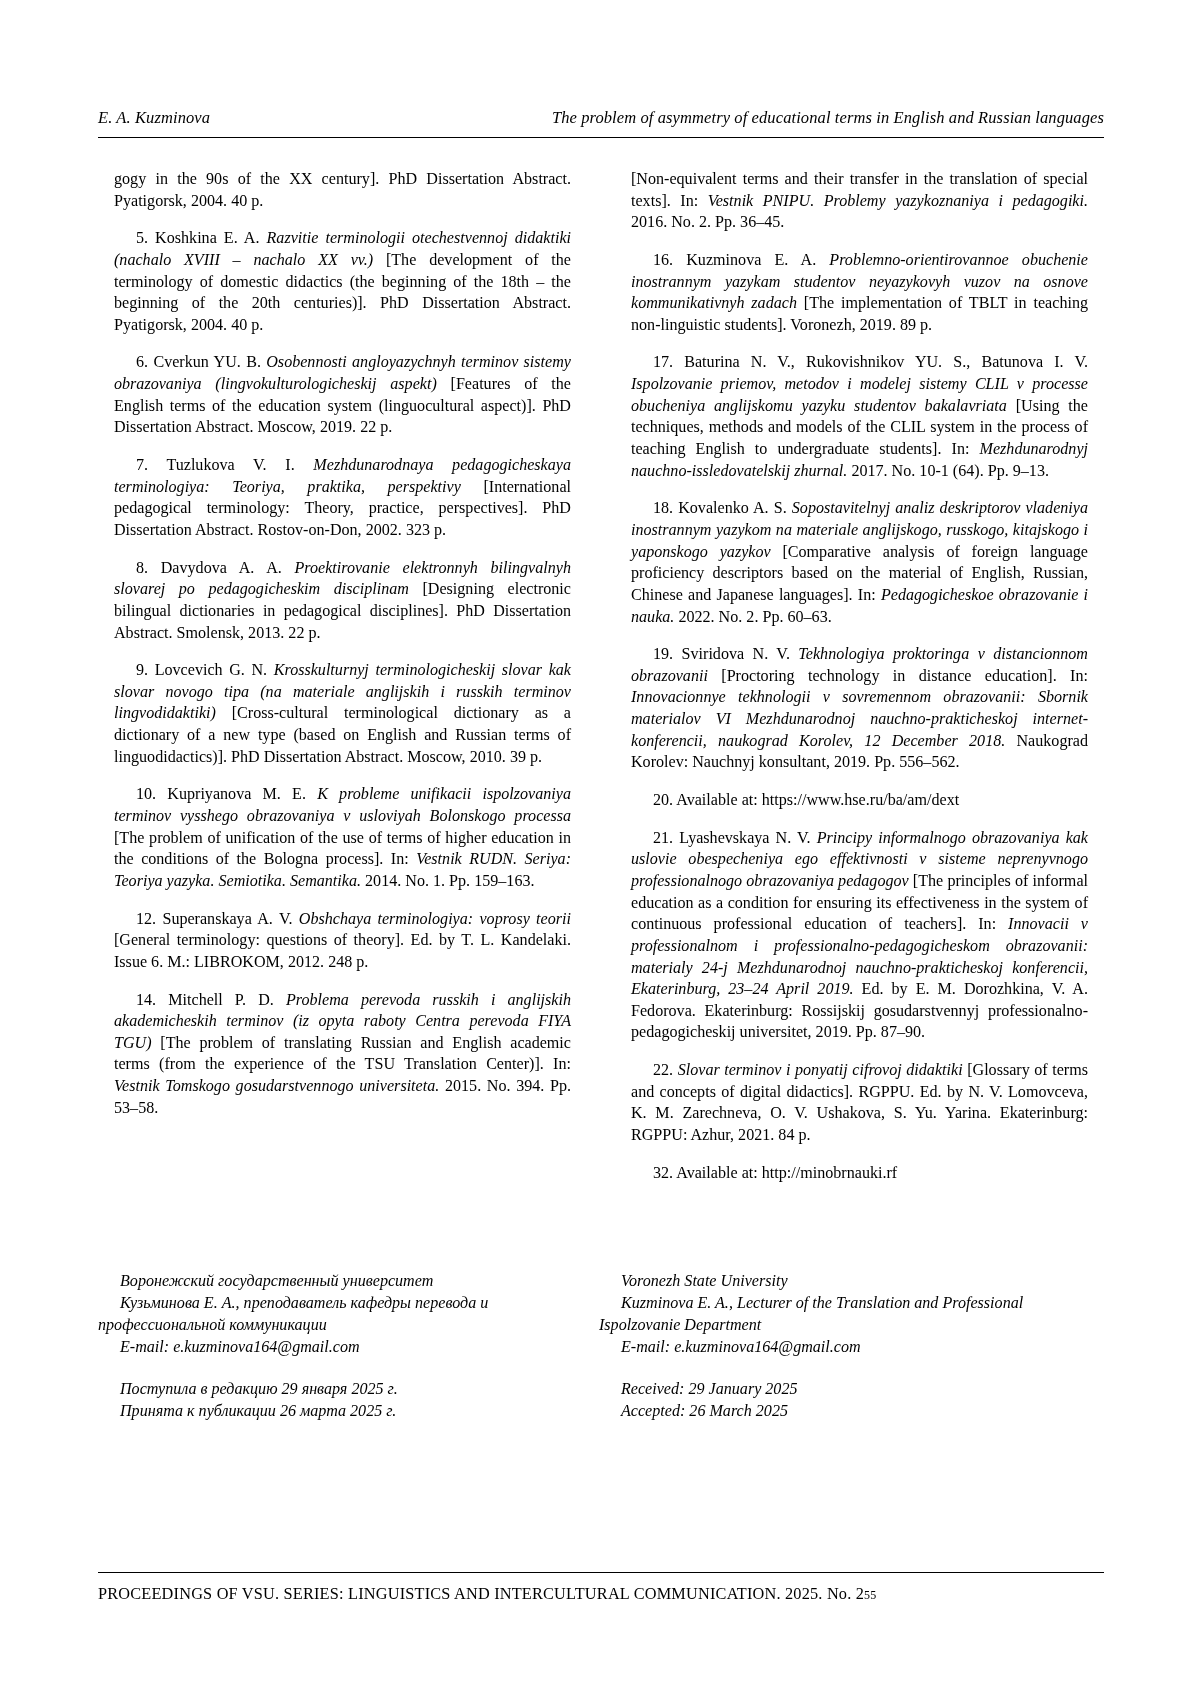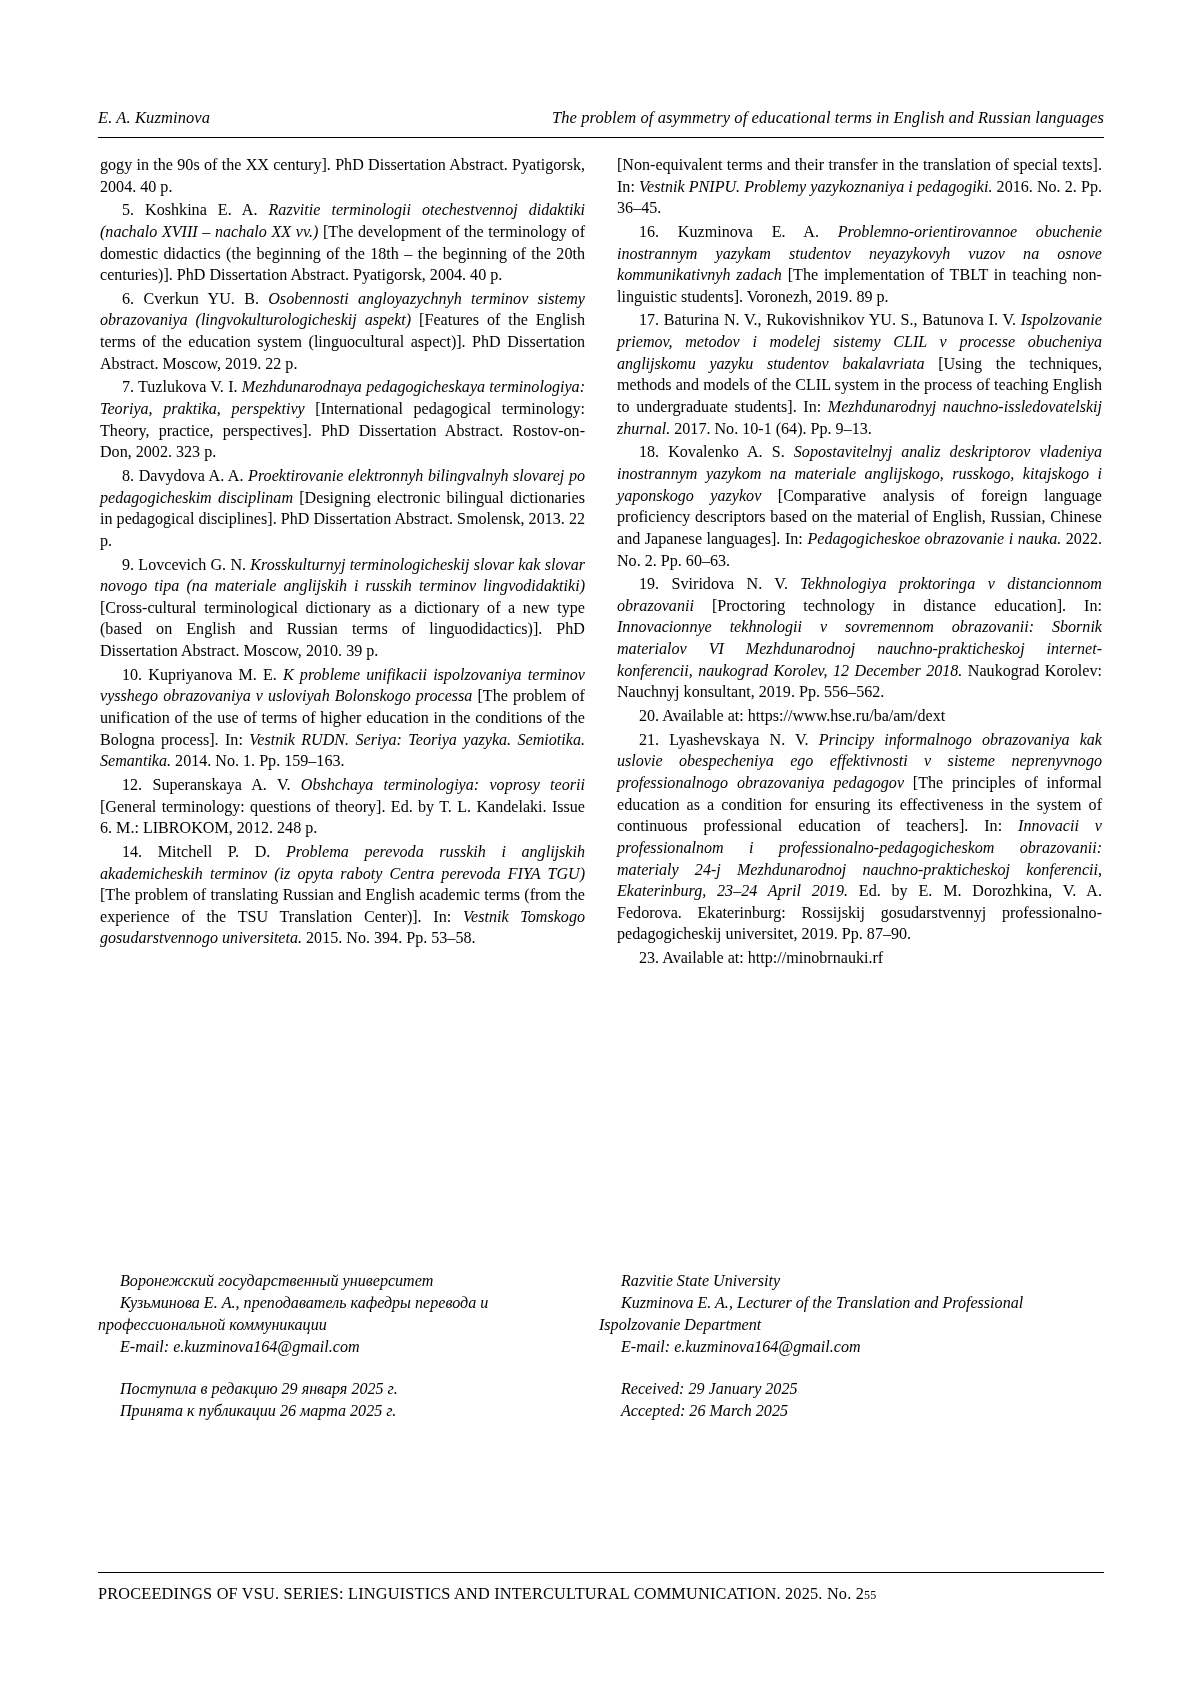--- a/index.html
+++ b/index.html
@@ -52,21 +52,21 @@
   }
   .col {
     width: 489px;
     font-size: 16.1px;
     line-height: 1.345;
     text-align: justify;
     text-justify: inter-word;
     hyphens: manual;
   }
   .col p {
-    margin: 2px;
+    margin: 16px;
   }
   .col p.ind {
     text-indent: 22px;
   }
   i { font-style: italic; }
 
   .footer-block {
     position: absolute;
     left: 98px;
     top: 1270px;
@@ -133,36 +133,37 @@
     </div>
 
     <div class="col">
       <p>[Non-equivalent terms and their transfer in the translation of special texts]. In: <i>Vestnik PNIPU. Problemy yazykoznaniya i pedagogiki.</i> 2016. No. 2. Pp. 36–45.</p>
       <p class="ind">16. Kuzminova E. A. <i>Problemno-orientirovannoe obuchenie inostrannym yazykam studentov neyazykovyh vuzov na osnove kommunikativnyh zadach</i> [The implementation of TBLT in teaching non-linguistic students]. Voronezh, 2019. 89 p.</p>
       <p class="ind">17. Baturina N. V., Rukovishnikov YU. S., Batunova I. V. <i>Ispolzovanie priemov, metodov i modelej sistemy CLIL v processe obucheniya anglijskomu yazyku studentov bakalavriata</i> [Using the techniques, methods and models of the CLIL system in the process of teaching English to undergraduate students]. In: <i>Mezhdunarodnyj nauchno-issledovatelskij zhurnal.</i> 2017. No. 10-1 (64). Pp. 9–13.</p>
       <p class="ind">18. Kovalenko A. S. <i>Sopostavitelnyj analiz deskriptorov vladeniya inostrannym yazykom na materiale anglijskogo, russkogo, kitajskogo i yaponskogo yazykov</i> [Comparative analysis of foreign language proficiency descriptors based on the material of English, Russian, Chinese and Japanese languages]. In: <i>Pedagogicheskoe obrazovanie i nauka.</i> 2022. No. 2. Pp. 60–63.</p>
       <p class="ind">19. Sviridova N. V. <i>Tekhnologiya proktoringa v distancionnom obrazovanii</i> [Proctoring technology in distance education]. In: <i>Innovacionnye tekhnologii v sovremennom obrazovanii: Sbornik materialov VI Mezhdunarodnoj nauchno-prakticheskoj internet-konferencii, naukograd Korolev, 12 December 2018.</i> Naukograd Korolev: Nauchnyj konsultant, 2019. Pp. 556–562.</p>
       <p class="ind">20. Available at: https://www.hse.ru/ba/am/dext</p>
       <p class="ind">21. Lyashevskaya N. V. <i>Principy informalnogo obrazovaniya kak uslovie obespecheniya ego effektivnosti v sisteme neprenyvnogo professionalnogo obrazovaniya pedagogov</i> [The principles of informal education as a condition for ensuring its effectiveness in the system of continuous professional education of teachers]. In: <i>Innovacii v professionalnom i professionalno-pedagogicheskom obrazovanii: materialy 24-j Mezhdunarodnoj nauchno-prakticheskoj konferencii, Ekaterinburg, 23–24 April 2019.</i> Ed. by E. M. Dorozhkina, V. A. Fedorova. Ekaterinburg: Rossijskij gosudarstvennyj professionalno-pedagogicheskij universitet, 2019. Pp. 87–90.</p>
-      <p class="ind">23. Available at: http://minobrnauki.rf</p>
+      <p class="ind">22. <i>Slovar terminov i ponyatij cifrovoj didaktiki</i> [Glossary of terms and concepts of digital didactics]. RGPPU. Ed. by N. V. Lomovceva, K. M. Zarechneva, O. V. Ushakova, S. Yu. Yarina. Ekaterinburg: RGPPU: Azhur, 2021. 84 p.</p>
+      <p class="ind">32. Available at: http://minobrnauki.rf</p>
     </div>
 
   </div>
 
   <div class="footer-block">
     <div class="fcol">
       <p class="ind">Воронежский государственный университет</p>
       <p class="ind">Кузьминова Е. А., преподаватель кафедры перевода и профессиональной коммуникации</p>
       <p class="ind">E-mail: e.kuzminova164@gmail.com</p>
       <div class="gap"></div>
       <p class="ind">Поступила в редакцию 29 января 2025 г.</p>
       <p class="ind">Принята к публикации 26 марта 2025 г.</p>
     </div>
     <div class="fcol">
-      <p class="ind">Razvitie State University</p>
+      <p class="ind">Voronezh State University</p>
       <p class="ind">Kuzminova E. A., Lecturer of the Translation and Professional Ispolzovanie Department</p>
       <p class="ind">E-mail: e.kuzminova164@gmail.com</p>
       <div class="gap"></div>
       <p class="ind">Received: 29 January 2025</p>
       <p class="ind">Accepted: 26 March 2025</p>
     </div>
   </div>
 
   <div class="bottom-rule"></div>
   <div class="footer-line">

